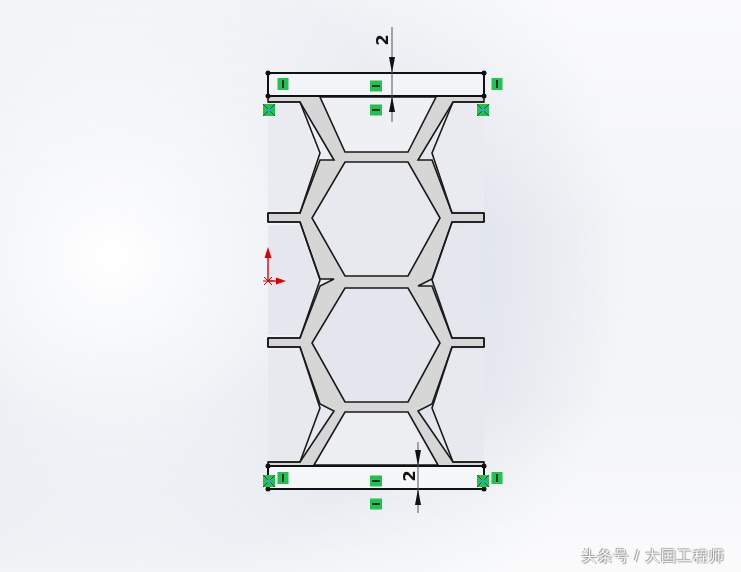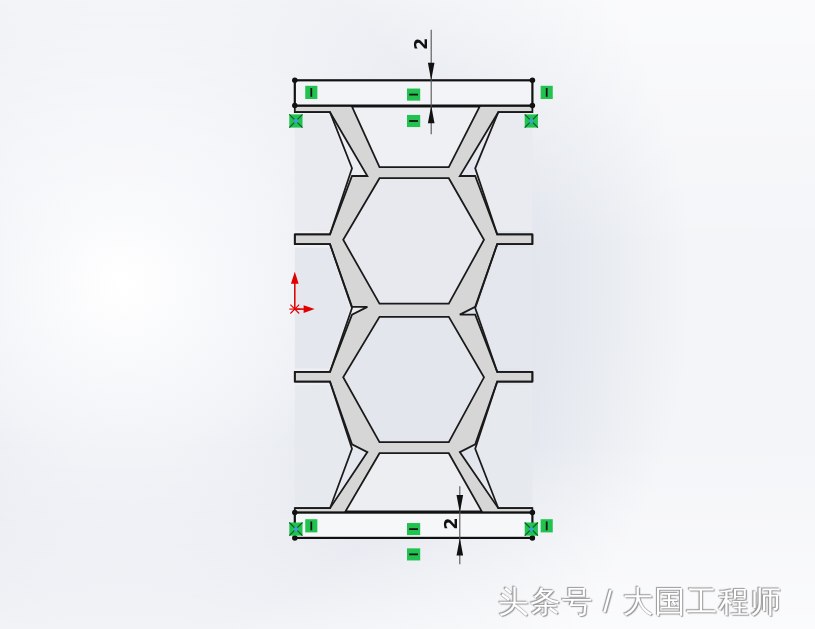--- a/index.html
+++ b/index.html
@@ -8,22 +8,22 @@
     background: radial-gradient(ellipse 70% 90% at 15% 45%, #ffffff 0%, #f1f3f7 30%, #dde1ea 62%, #e9ecf1 85%, #f4f5f8 100%);
     font-family: "Liberation Sans", sans-serif;
   }
   .bg-top {
     position:absolute; left:0; top:0; width:741px; height:572px;
     background: linear-gradient(180deg, rgba(255,255,255,0.55) 0%, rgba(255,255,255,0) 40%, rgba(255,255,255,0) 70%, rgba(255,255,255,0.6) 100%);
     pointer-events:none;
   }
   svg.sketch { position:absolute; left:0; top:0; }
   .watermark {
-    position:absolute; right:30px; bottom:6px;
-    font-size:28px; color:#ffffff; letter-spacing:1px;
+    position:absolute; right:16px; bottom:6px;
+    font-size:15px; color:#ffffff; letter-spacing:1px;
     text-shadow: 0 0 1px #8a8a8a, 1px 1px 1px #9a9a9a, -1px -1px 1px #9a9a9a;
     margin-top: 28px;
   }
   .dim-text {
     font-family: "DejaVu Sans", sans-serif; font-weight:bold; font-size:16px; fill:#111;
   }
 </style>
 </head>
 <body>
 

